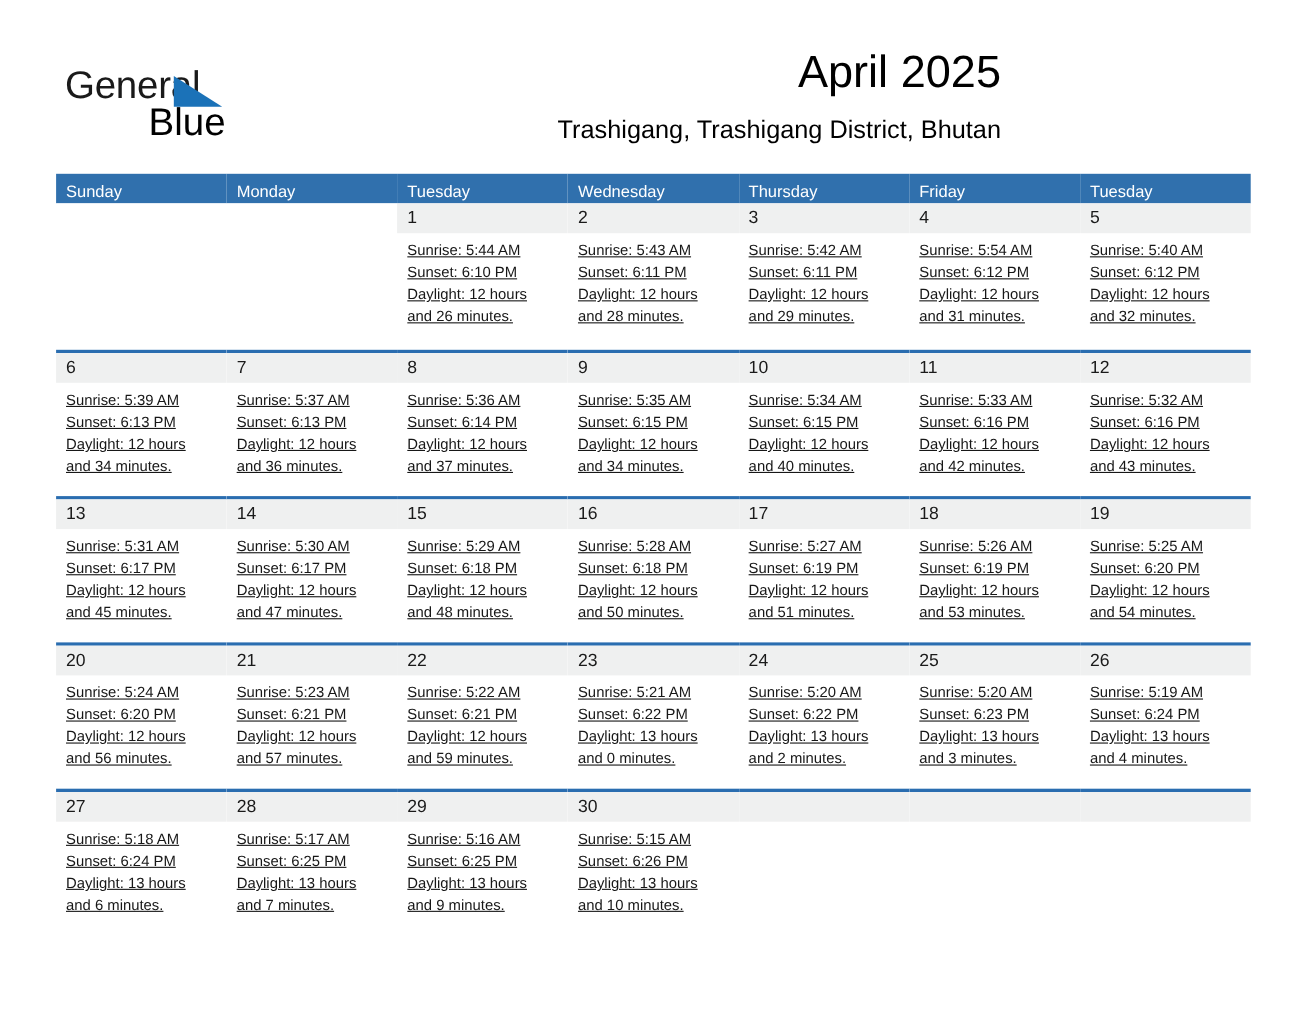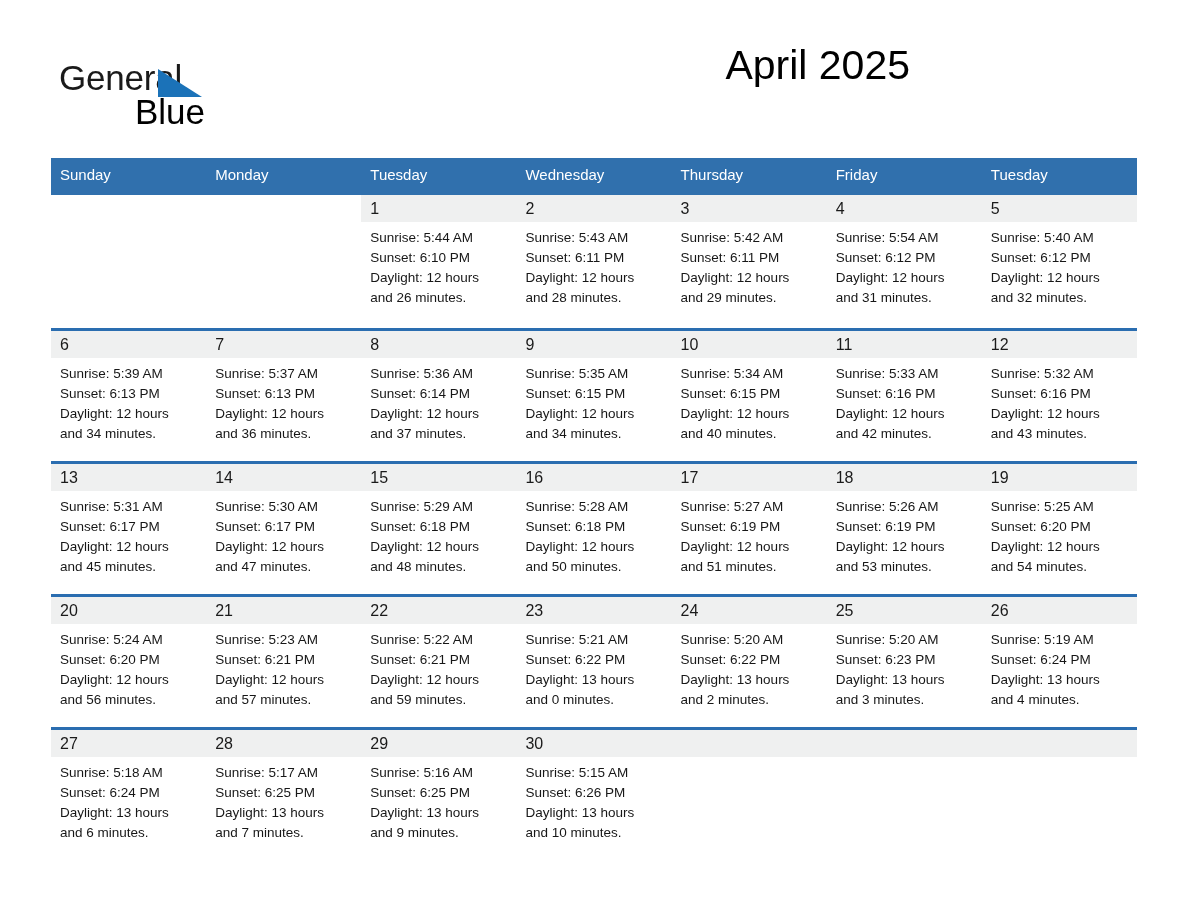--- a/index.html
+++ b/index.html
@@ -105,21 +105,21 @@
     border-collapse: collapse;
     table-layout: fixed;
   }
 
   .cal-table th {
     background: #3070ad;
     color: #ffffff;
     font-weight: normal;
     font-size: 15px;
     text-align: left;
-    padding: 7px 0 12px 9px;
+    padding: 7px 0 2px 9px;
     height: 18px;
     vertical-align: middle;
     border: none;
     margin-left: 21px;
   }
 
   .cal-table td {
     vertical-align: top;
     padding: 0;
     border: none;
@@ -142,20 +142,21 @@
     padding-left: 9px;
     font-size: 16px;
     color: #1a1a1a;
     box-sizing: border-box;
   }
   .cell .info {
     padding: 6px 9px 0 9px;
     font-size: 13.5px;
     line-height: 20px;
     color: #171717;
+    text-decoration: underline;
   }
   .cell .info div {
     white-space: nowrap;
   }
   .cell.empty .daynum {
     background: #eff0f0;
   }
   .cell.blank {
     background: #ffffff;
   }
@@ -171,20 +172,21 @@
   <div class="header">
 
     <div class="logo">
       <span class="logo-line1">General</span>
       <span class="logo-tri"></span>
       <span class="logo-line2">Blue</span>
     </div>
 
     <div class="title-block">
       <h1 class="month-title">April 2025</h1>
+      <h2 class="location-title">Trashigang, Trashigang District, Bhutan</h2>
     </div>
 
   </div>
 
   <div class="calendar">
     <table class="cal-table">
       <thead>
         <tr id="weekday-row">
             <th>Sunday</th>
             <th>Monday</th>

